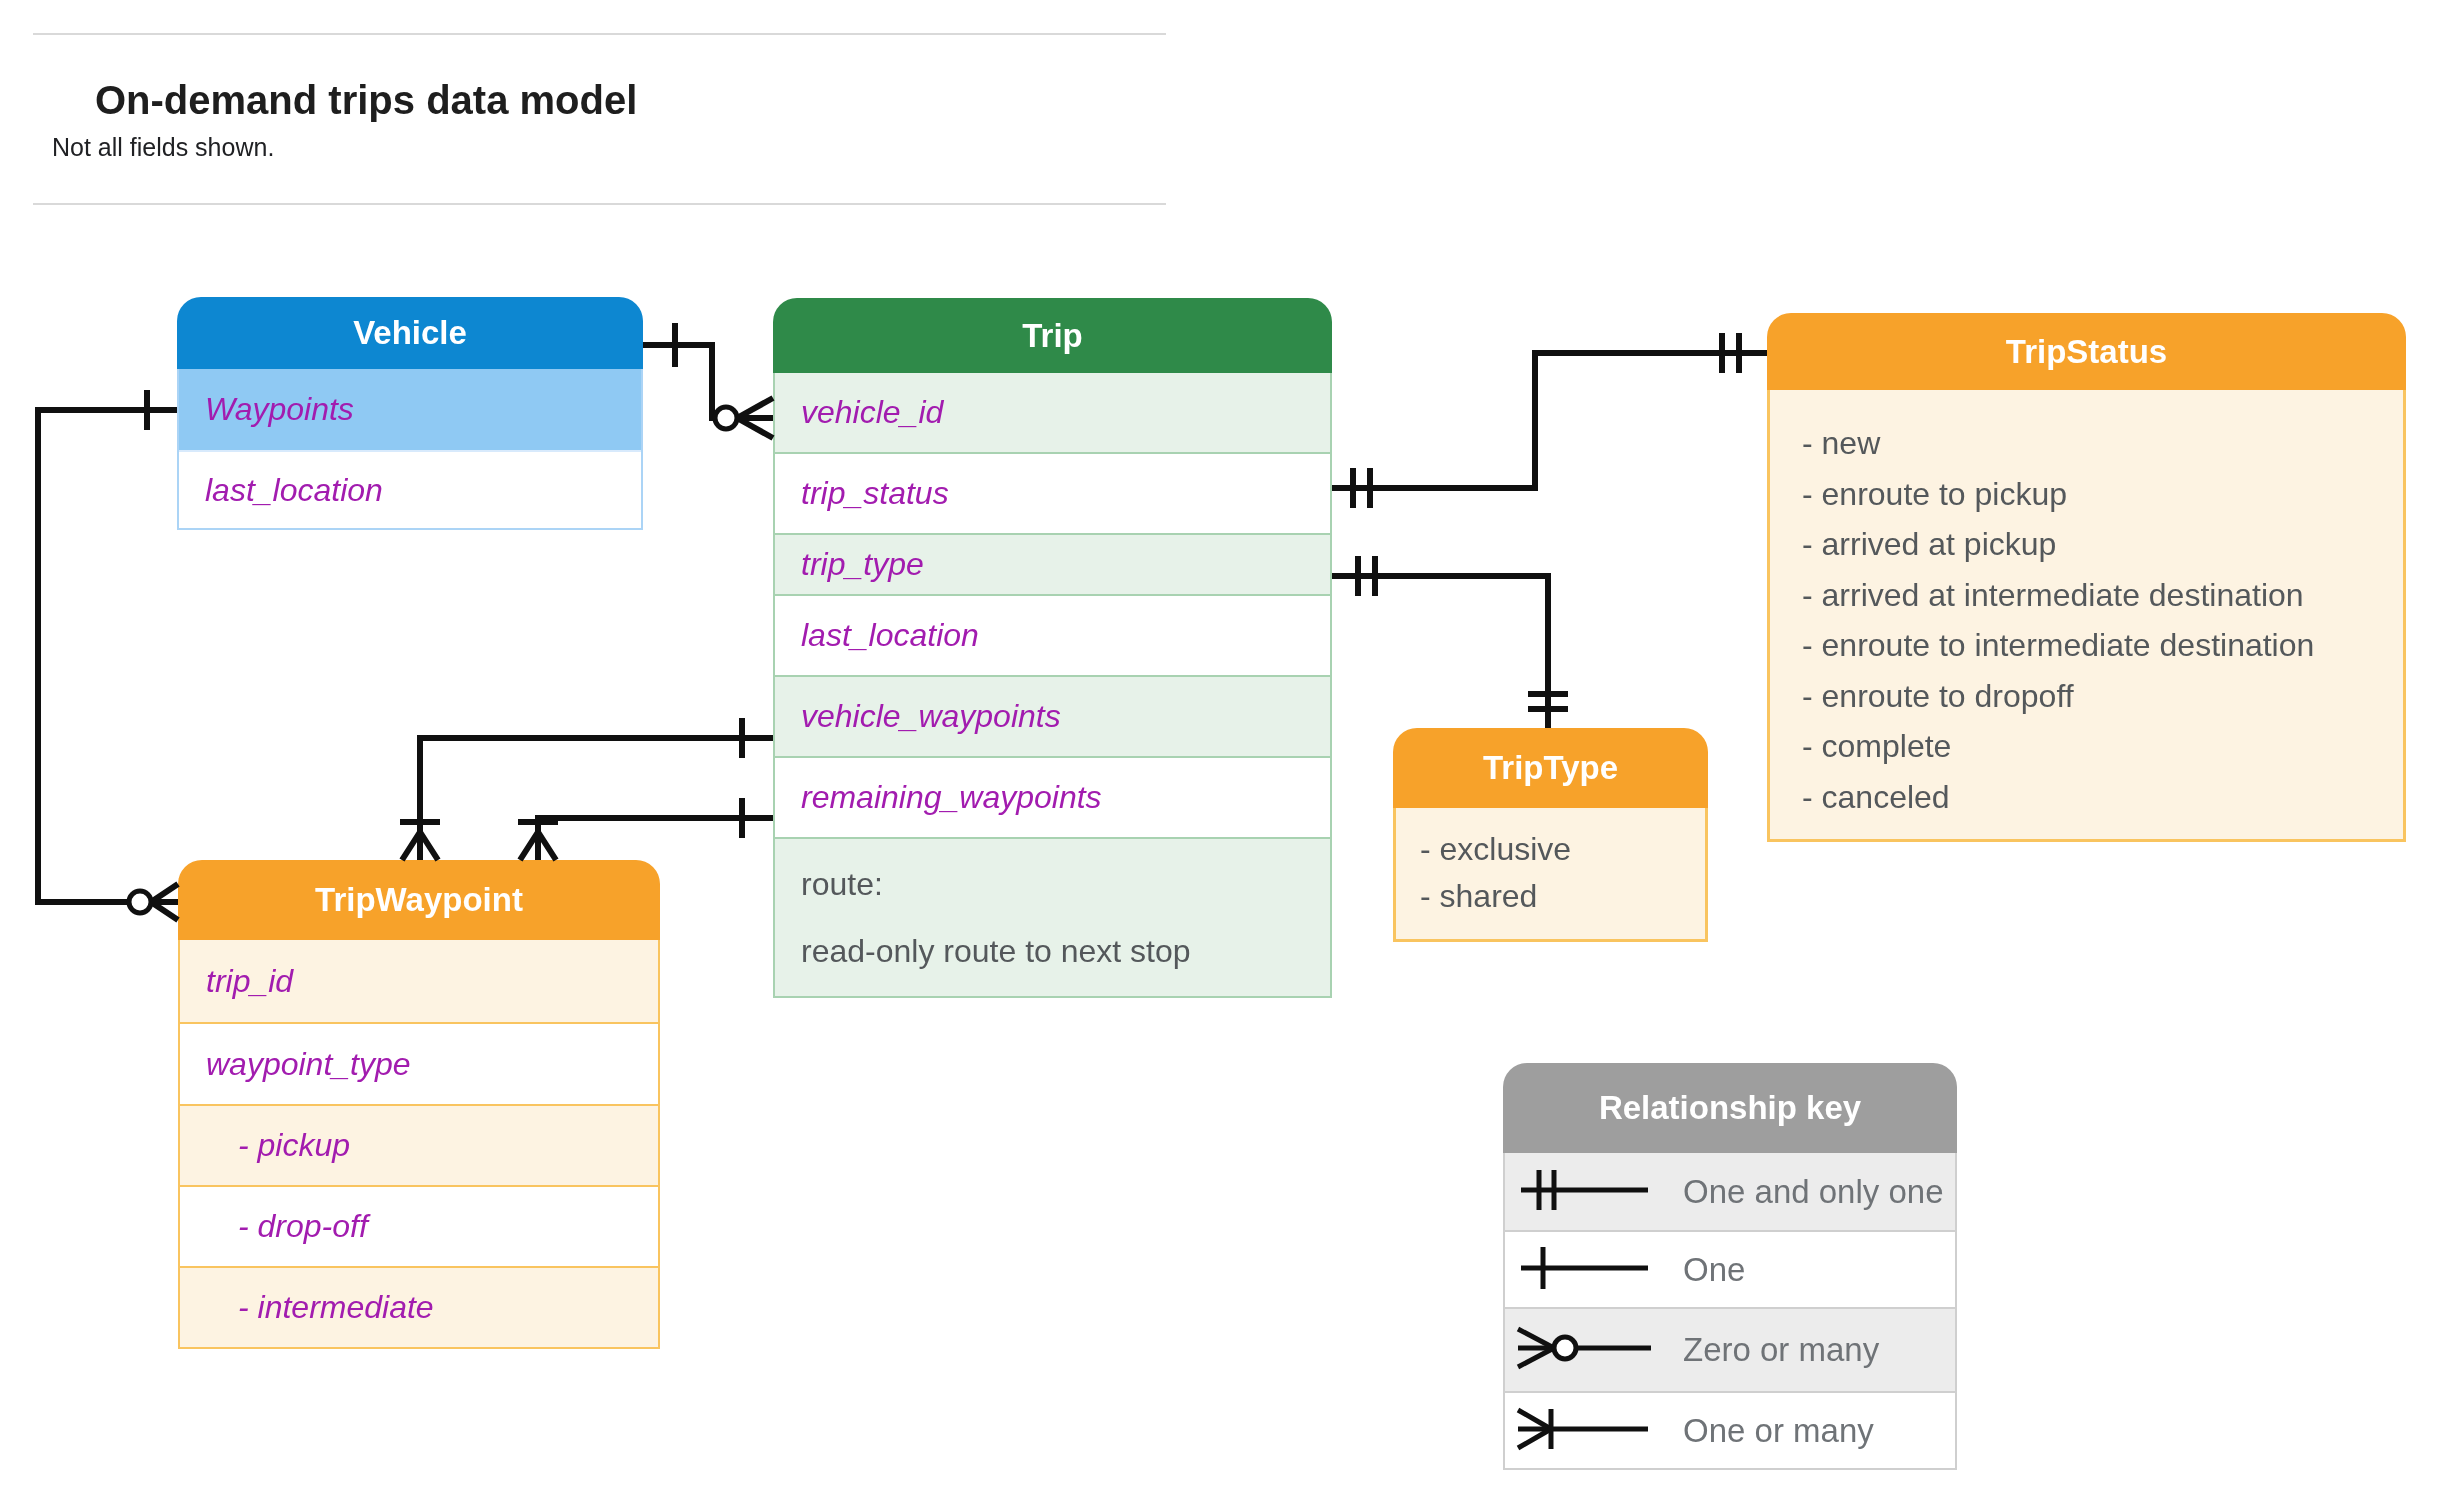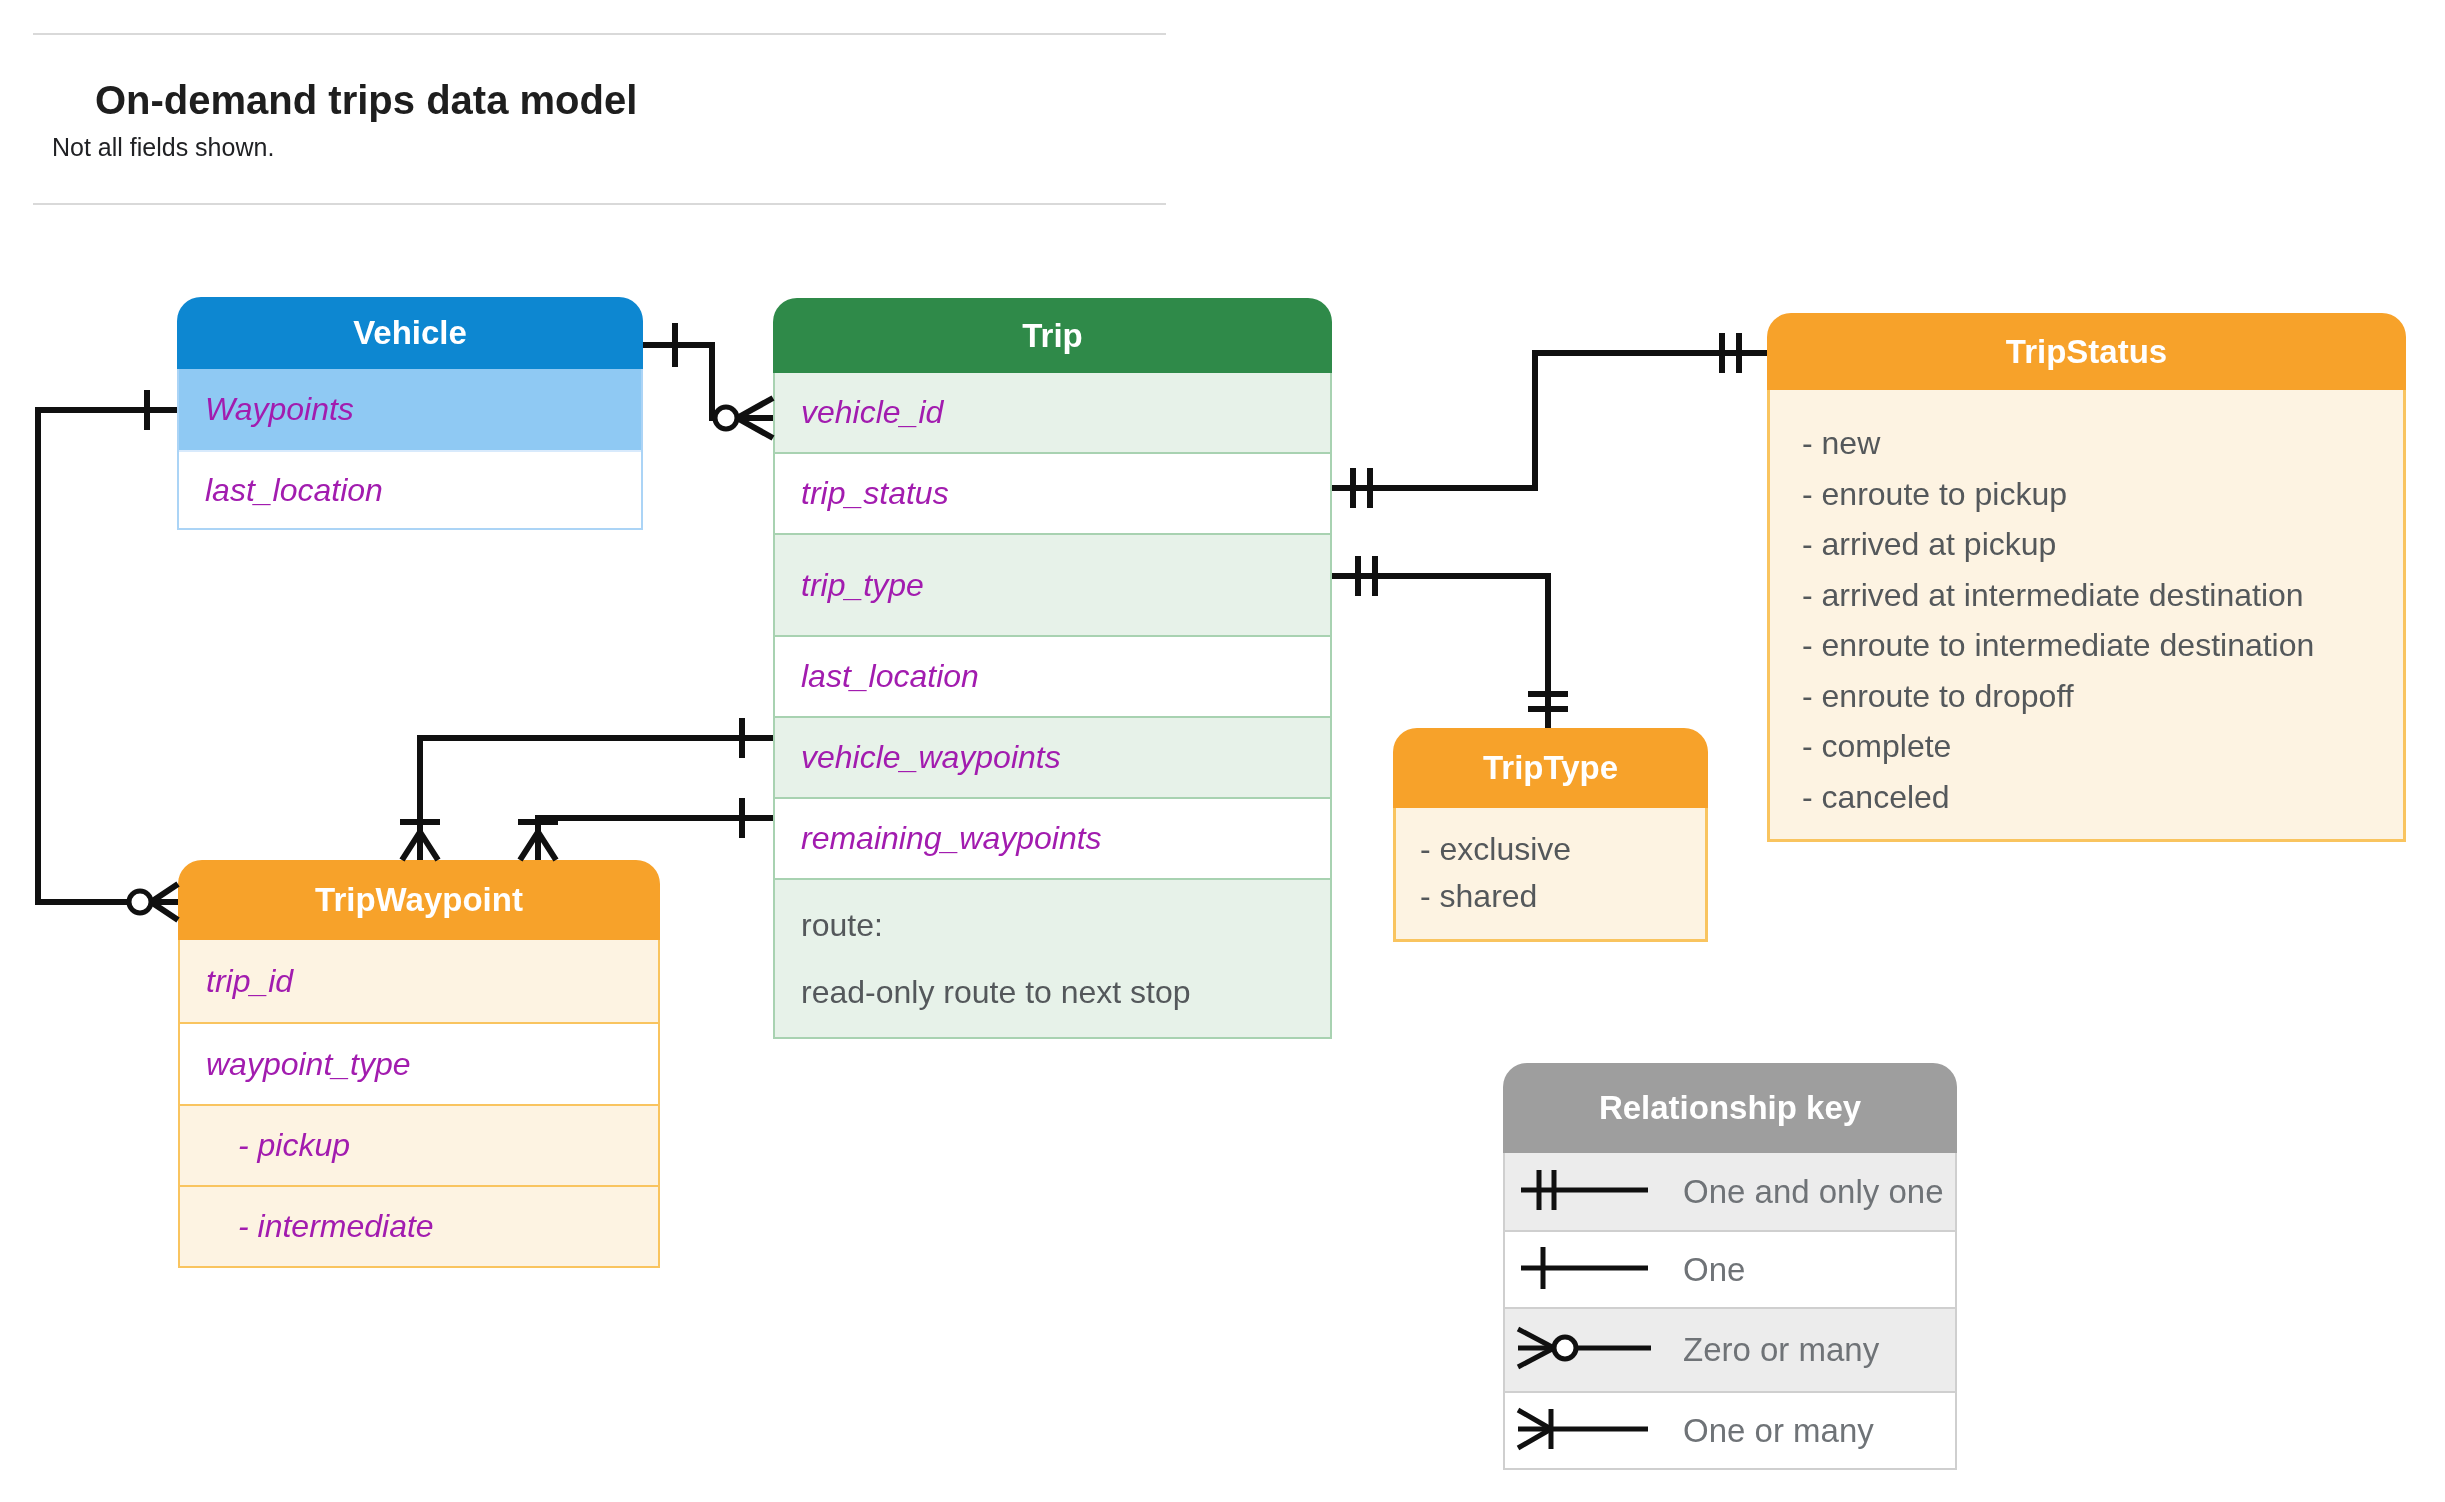--- a/index.html
+++ b/index.html
@@ -72,21 +72,21 @@
       <div class="row veh-hl" style="height:81px;">Waypoints</div>
       <div class="row veh-plain" style="height:78px;">last_location</div>
     </div>
   </div>
 
   <div class="entity" style="left:773px;top:298px;width:559px;border-radius:11px;">
     <div class="hd trip-hd" style="height:75px;">Trip</div>
     <div class="body trip-body">
       <div class="row g-lite" style="height:79px;">vehicle_id</div>
       <div class="row g-white" style="height:81px;">trip_status</div>
-      <div class="row g-lite" style="height:102px;">trip_type</div>
+      <div class="row g-lite" style="height:61px;">trip_type</div>
       <div class="row g-white" style="height:81px;">last_location</div>
       <div class="row g-lite" style="height:81px;">vehicle_waypoints</div>
       <div class="row g-white" style="height:81px;">remaining_waypoints</div>
       <div class="route-row" style="height:159px;">
         <div>route:</div>
         <div>read-only route to next stop</div>
       </div>
     </div>
   </div>
 
@@ -111,20 +111,21 @@
       <div>- shared</div>
     </div>
   </div>
 
   <div class="entity" style="left:178px;top:860px;width:482px;">
     <div class="hd org-hd" style="height:80px;">TripWaypoint</div>
     <div class="body tw-body">
       <div class="row o-cream" style="height:82px;">trip_id</div>
       <div class="row o-white" style="height:82px;">waypoint_type</div>
       <div class="row o-cream indent" style="height:81px;">- pickup</div>
+      <div class="row o-white indent" style="height:81px;">- drop-off</div>
       <div class="row o-cream indent" style="height:81px;">- intermediate</div>
     </div>
   </div>
 
   <div class="entity" style="left:1503px;top:1063px;width:454px;">
     <div class="hd key-hd" style="height:90px;">Relationship key</div>
     <div class="body key-body">
       <div class="key-row k-lite" style="height:77px;">
         <span class="key-sym">
           <svg width="150" height="60" viewBox="0 0 150 60">

